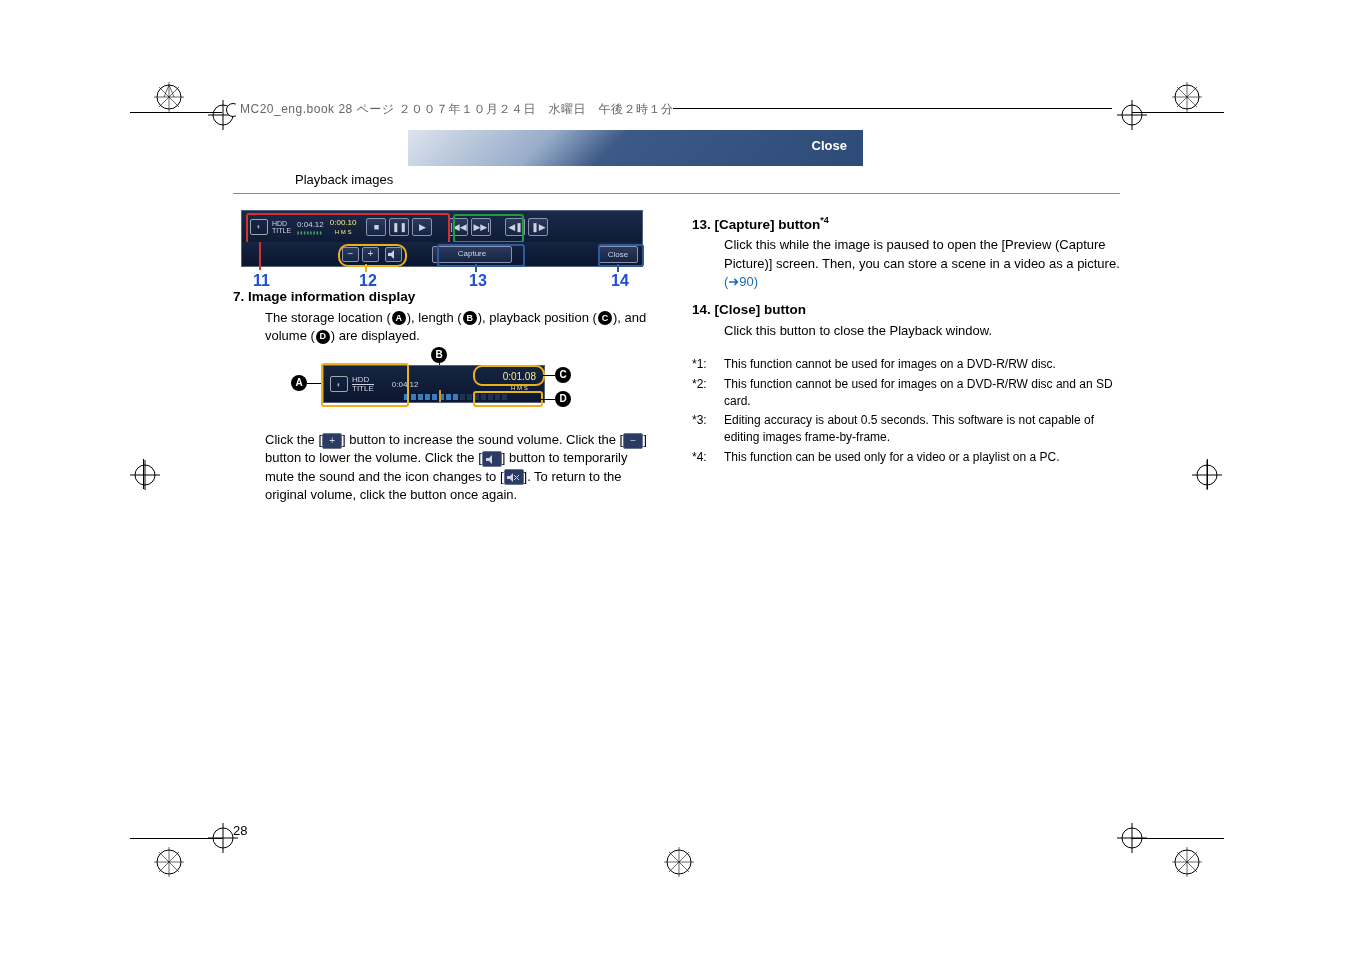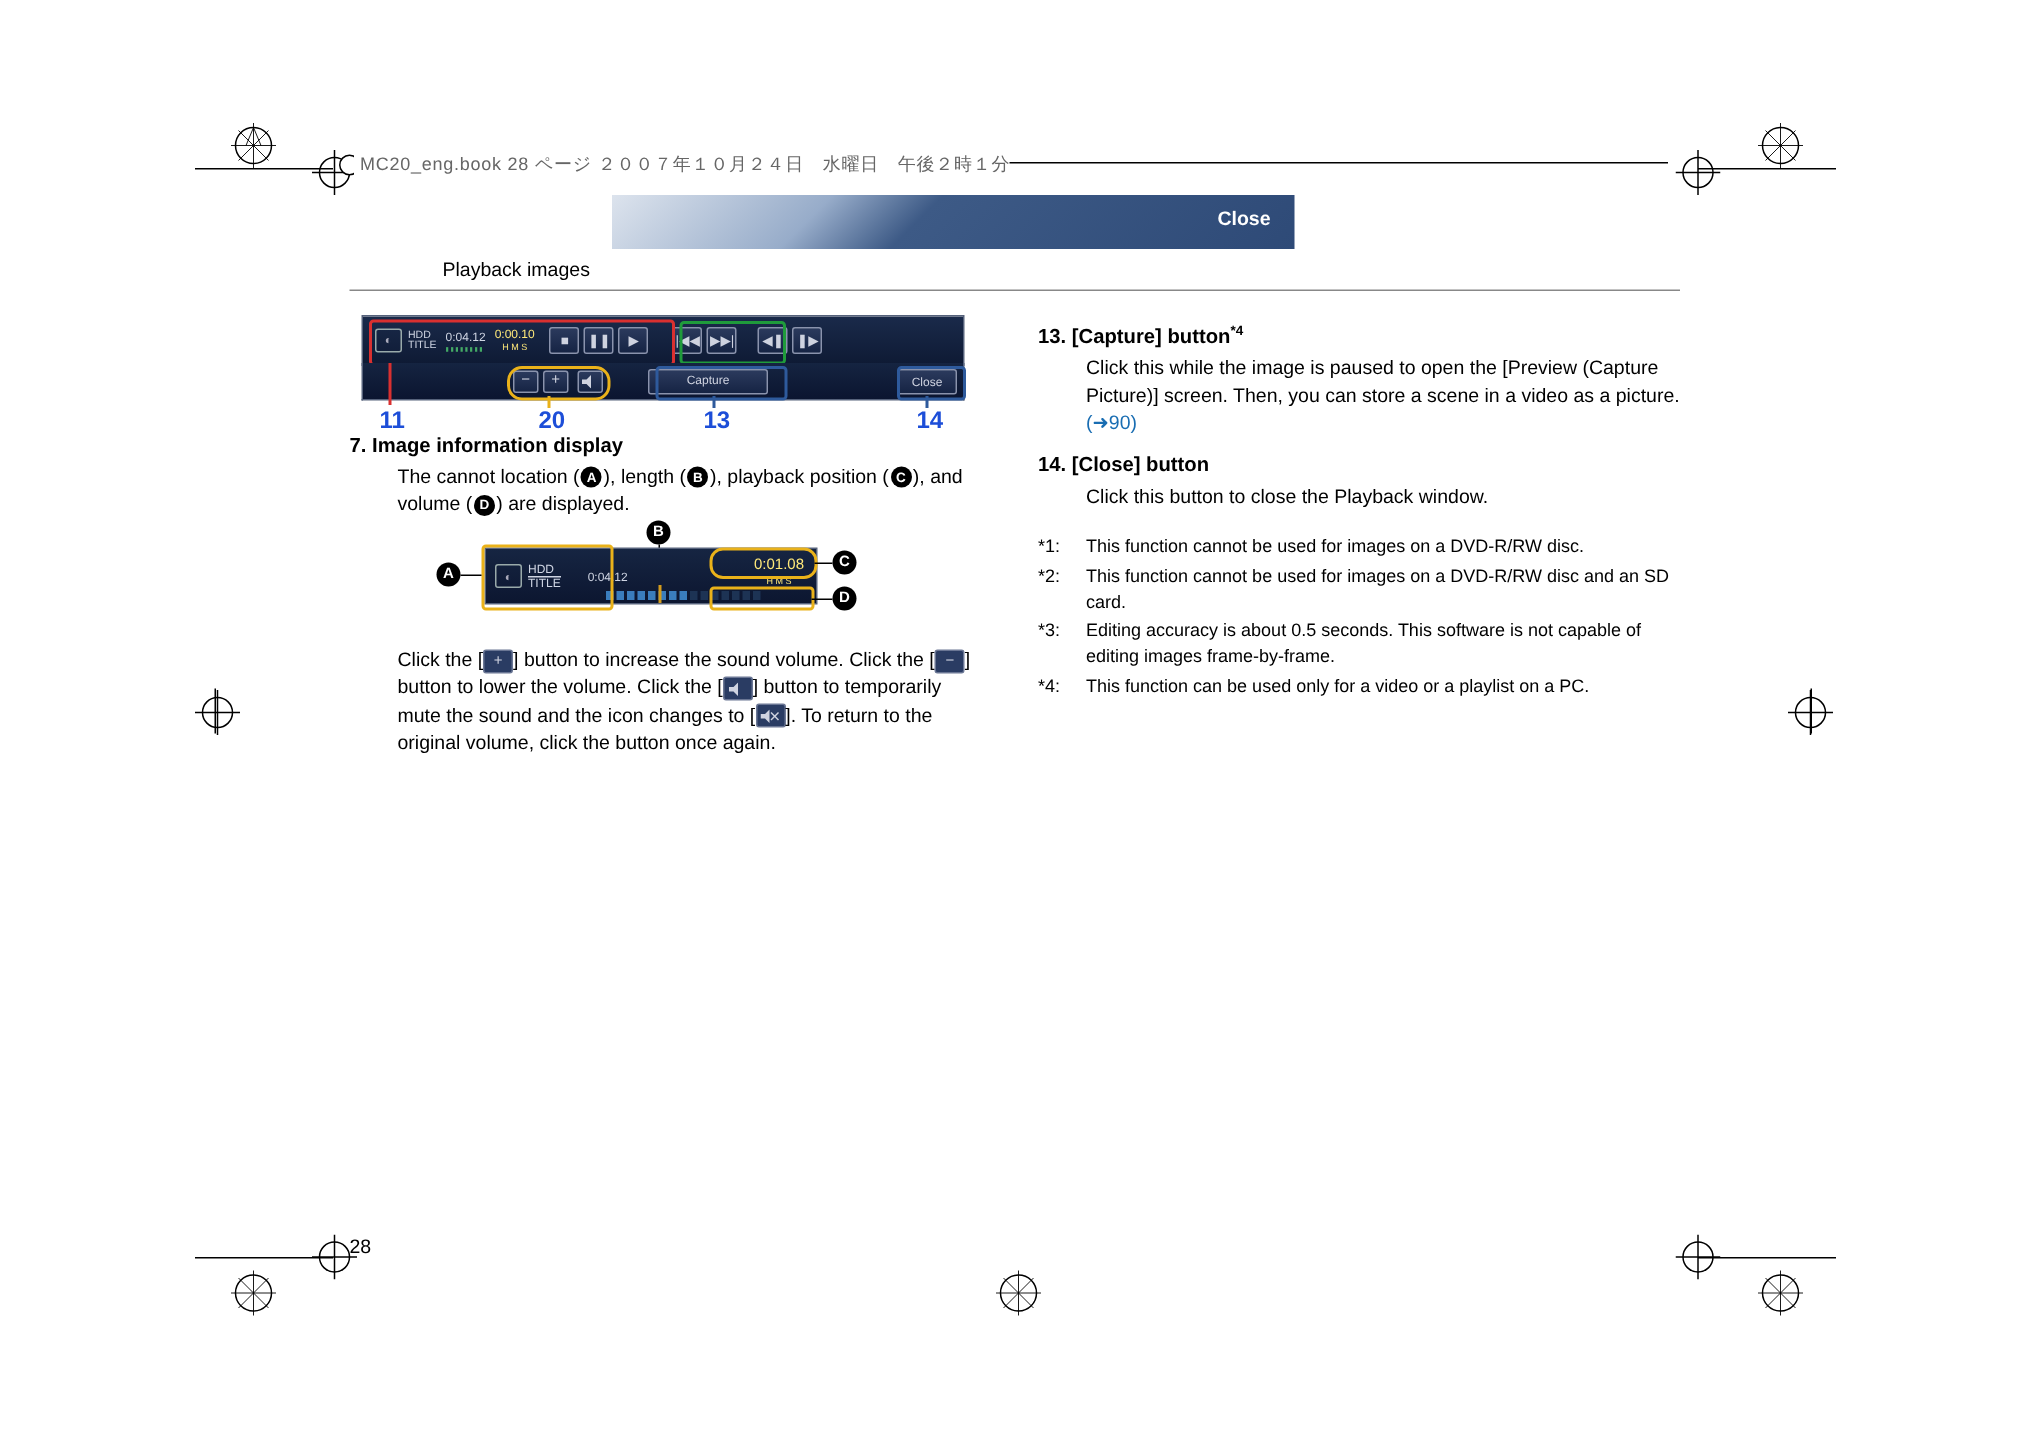--- a/index.html
+++ b/index.html
@@ -572,33 +572,33 @@
               </svg>
           </div>
           <div class="yellow-outline"></div>
           <div class="cap-btn">Capture</div>
           <div class="blue-outline" style="left:195px; top:2px; width:84px; height:19px;"></div>
           <div class="close-btn">Close</div>
           <div class="blue-outline" style="left:356px; top:2px; width:42px; height:19px;"></div>
         </div>
 
         <span class="lab-num" style="left:12px; top:60px;">11</span>
-        <span class="lab-num" style="left:118px; top:60px;">20</span>
+        <span class="lab-num" style="left:118px; top:60px;">12</span>
         <span class="lab-num" style="left:228px; top:60px;">13</span>
         <span class="lab-num" style="left:370px; top:60px;">14</span>
 
         <div style="position:absolute;left:18px;top:32px;width:2px;height:28px;background:#d93030;"></div>
         <div style="position:absolute;left:124px;top:54px;width:2px;height:8px;background:#eab21a;"></div>
         <div style="position:absolute;left:234px;top:54px;width:2px;height:8px;background:#2e5a9c;"></div>
         <div style="position:absolute;left:376px;top:54px;width:2px;height:8px;background:#2e5a9c;"></div>
       </div>
 
       <div class="block-title">7. Image information display</div>
       <div class="body-text">
-        <span>The cannot location (</span><span class="inline-bullet">A</span><span>), length (</span><span class="inline-bullet">B</span><span>), playback position (</span><span class="inline-bullet">C</span><span>), and volume (</span><span class="inline-bullet">D</span><span>) are displayed.</span>
+        <span>The storage location (</span><span class="inline-bullet">A</span><span>), length (</span><span class="inline-bullet">B</span><span>), playback position (</span><span class="inline-bullet">C</span><span>), and volume (</span><span class="inline-bullet">D</span><span>) are displayed.</span>
       </div>
 
       <div class="detail-image">
         <div class="bullet-label" style="left:148px; top:-8px;">
             <span>B</span>
           </div>
         <div style="position:absolute;left:156px;top:8px;width:1px;height:6px;background:#000;"></div>
         <div class="detail-panel">
           <div style="margin-left:6px;width:16px;height:14px;border:1px solid #9aa;border-radius:2px;display:flex;align-items:center;justify-content:center;font-size:8px;color:#aab;">◐</div>
           <div class="src">

